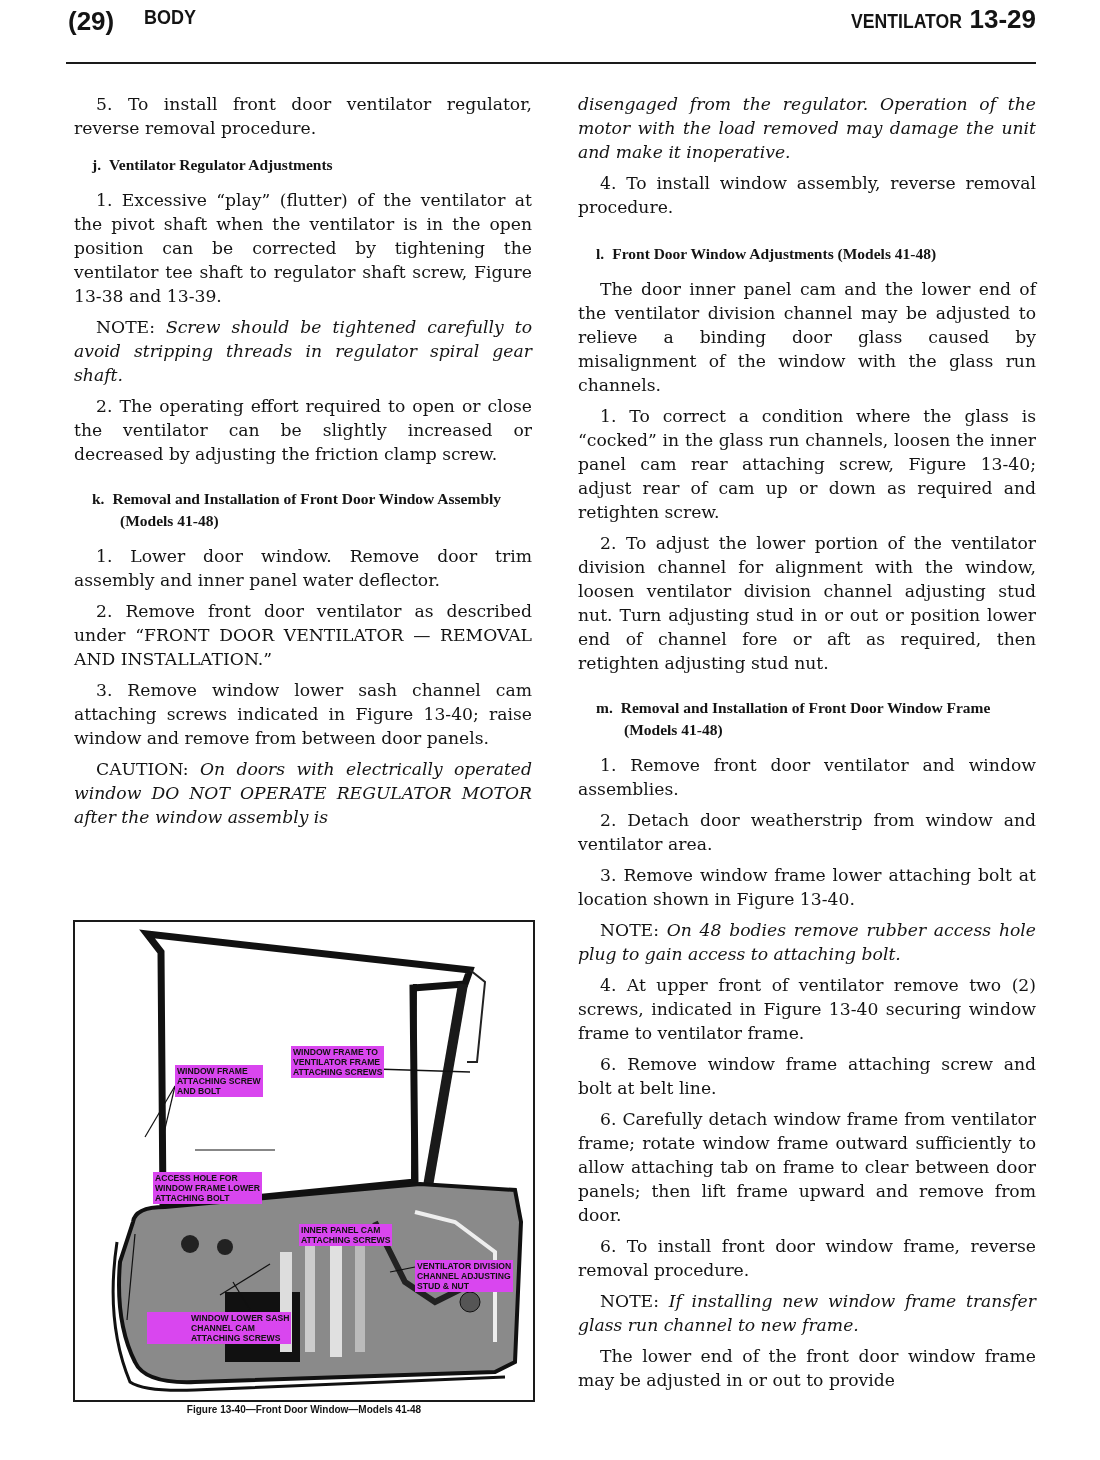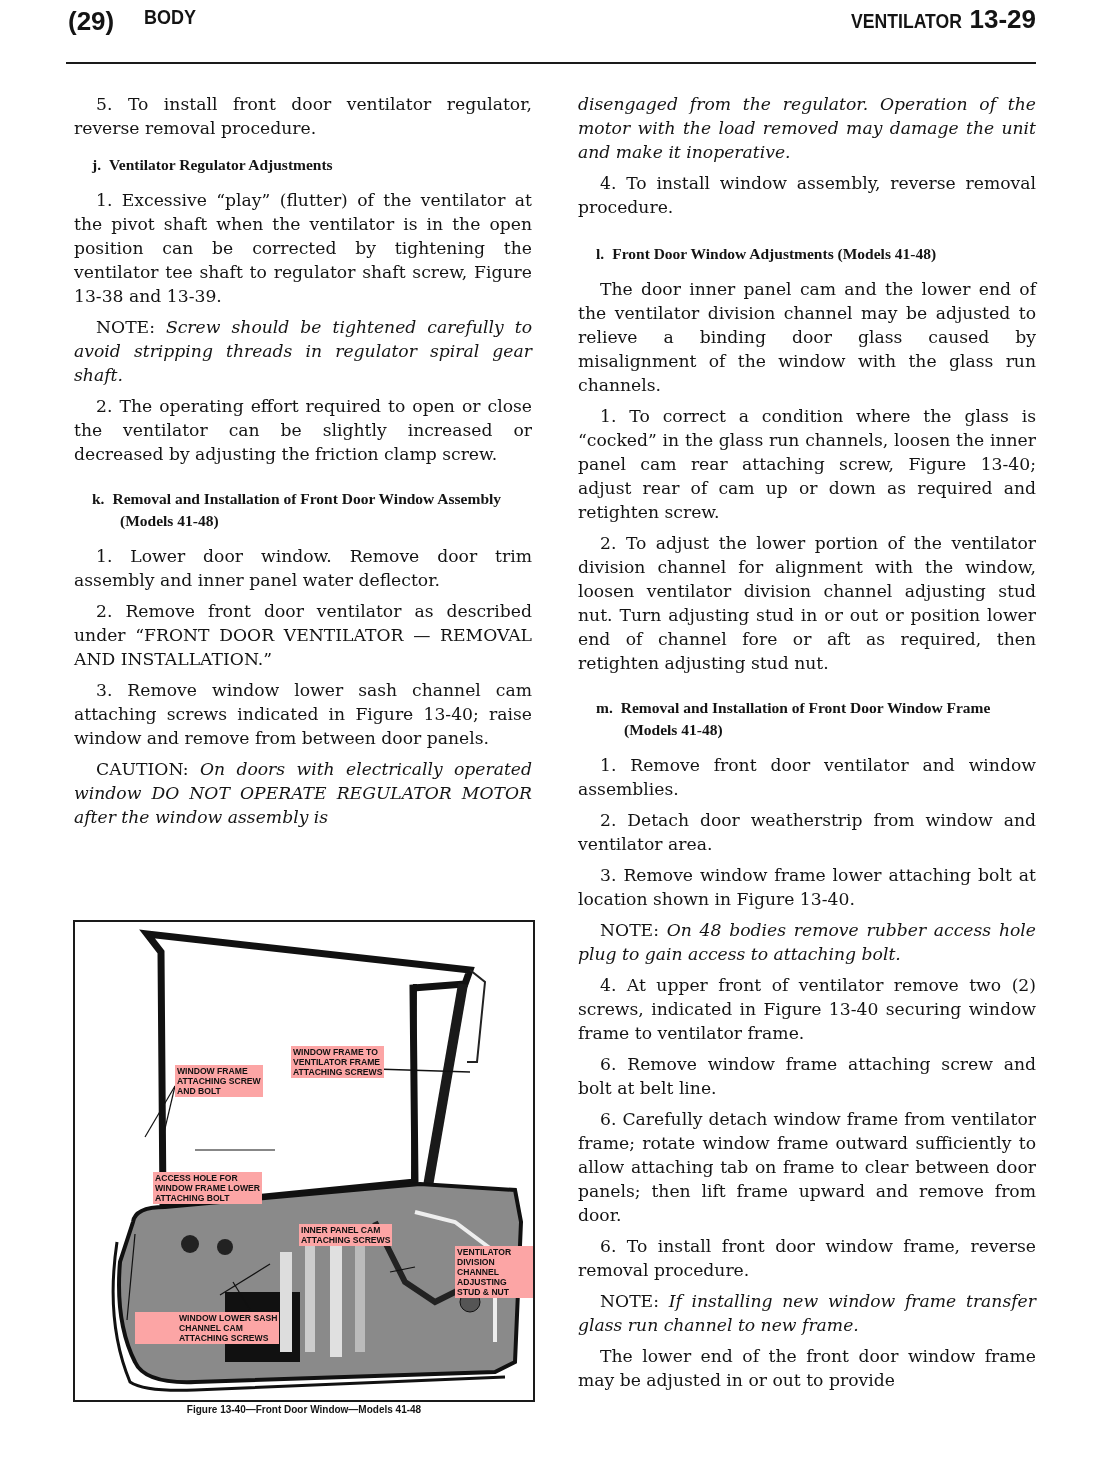--- a/index.html
+++ b/index.html
@@ -17,21 +17,21 @@
   .col.right { left: 578px; }
   p { margin: 0 0 7px 0; text-indent: 22px; }
   .noindent { text-indent: 0; }
   .ital { font-style: italic; }
   .h { font-family: Liberation Serif, serif; font-weight: bold; font-size: 15.5px; line-height: 22px; text-align: left; margin: 22px 0 12px 0; padding-left: 46px; text-indent: -28px; }
   .h.first { margin-top: 14px; }
   .lbl { margin-right: 8px; }
 
   .figure { position: absolute; left: 73px; top: 920px; width: 458px; height: 478px; border: 2px solid #1a1a1a; background: #fff; overflow: hidden; }
   .figure svg { width: 100%; height: 100%; display: block; }
-  .callout { position: absolute; font-family: "Liberation Sans", sans-serif; font-size: 8.6px; line-height: 10px; font-weight: bold; background: #fca5a5; color: #111; padding: 1px 2px; text-transform: uppercase; white-space: pre-line; }
+  .callout { position: absolute; font-family: "Liberation Sans", sans-serif; font-size: 8.6px; line-height: 10px; font-weight: bold; background: #d946ef; color: #111; padding: 1px 2px; text-transform: uppercase; white-space: pre-line; }
   .caption { position: absolute; left: 73px; top: 1404px; width: 462px; text-align: center; font-family: "Liberation Sans", sans-serif; font-weight: bold; font-size: 10px; }
 </style>
 </head>
 <body>
 
 <div class="hdr">
   <span class="pg">(29)</span>
   <span class="sec">BODY</span>
   <span class="right">
     <span class="t">VENTILATOR</span><span class="n">13-29</span>
@@ -119,20 +119,20 @@
 VENTILATOR FRAME
 ATTACHING SCREWS</div>
   <div class="callout" style="left:100px; top:143px;">WINDOW FRAME
 ATTACHING SCREW
 AND BOLT</div>
   <div class="callout" style="left:78px; top:250px;">ACCESS HOLE FOR
 WINDOW FRAME LOWER
 ATTACHING BOLT</div>
   <div class="callout" style="left:224px; top:302px;">INNER PANEL CAM
 ATTACHING SCREWS</div>
-  <div class="callout" style="left:340px; top:324px;margin-left:40px;">VENTILATOR DIVISION
+  <div class="callout" style="left:340px; top:338px;">VENTILATOR DIVISION
 CHANNEL ADJUSTING
 STUD &amp; NUT</div>
-  <div class="callout" style="left:60px; top:390px;padding-left:44px;">WINDOW LOWER SASH
+  <div class="callout" style="left:72px; top:390px;padding-left:44px;">WINDOW LOWER SASH
 CHANNEL CAM
 ATTACHING SCREWS</div>
 </div>
 <div class="caption">Figure 13-40—Front Door Window—Models 41-48</div>
 
 </body></html>

